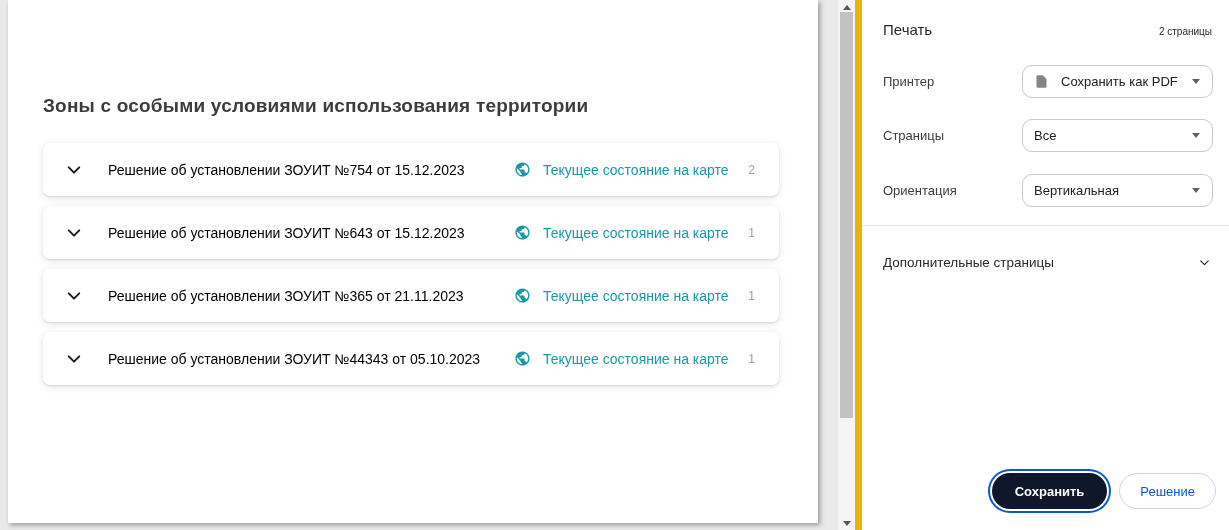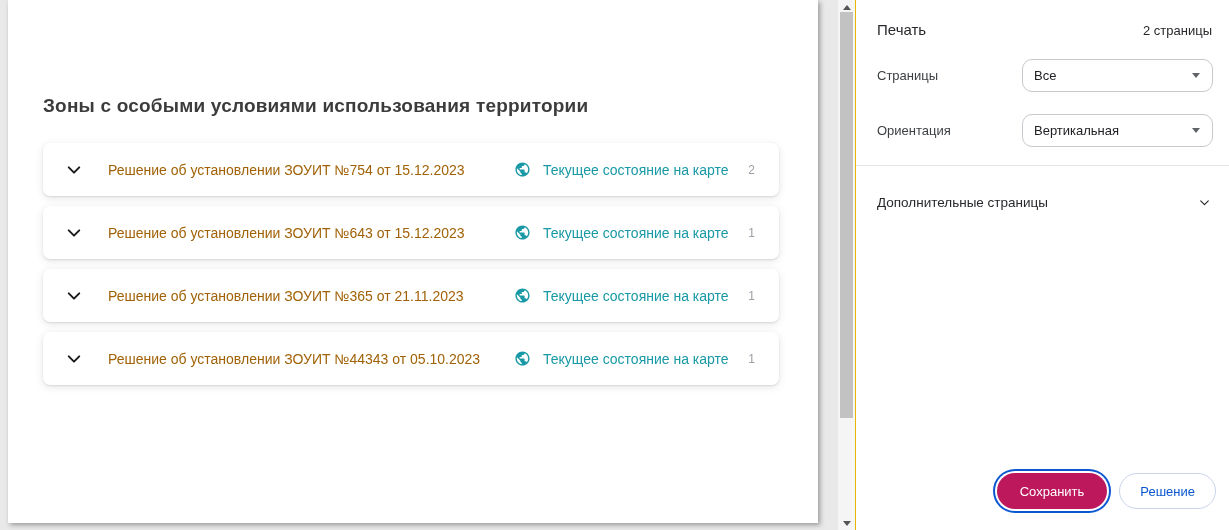--- a/index.html
+++ b/index.html
@@ -27,21 +27,21 @@
   .cards { margin-top:26px; width:736px; }
   .card {
     height:53px; background:#fff; border-radius:7px;
     box-shadow:0 1px 2px rgba(0,0,0,0.10), 0 2px 9px rgba(0,0,0,0.10);
     margin-bottom:10px;
     display:flex; align-items:center; padding:0 24px 0 22px;
   }
   .card-chevron { width:18px; height:18px; flex:0 0 auto; display:flex; align-items:center; }
   .card-label {
     margin-left:25px; width:406px; flex:0 0 auto;
-    font-size:14px; color:#a16207;
+    font-size:14px; color:#000000;
   }
   .card-link {
     display:flex; align-items:center; gap:12px; color:#1899a5;
     font-size:14px; cursor:pointer; flex:0 0 auto;
   }
   .globe { width:17px; height:17px; display:block; }
   .card-count { margin-left:auto; font-size:12px; color:#9aa0a6; }
 
   
   .scrollbar {
@@ -62,27 +62,27 @@
     border-right:4px solid transparent; border-top:5px solid #555;
   }
   .sb-thumb {
     position:absolute; left:2px; top:12px; width:13px; height:406px;
     background:#c2c2c2;
   }
 
   
   .panel {
     position:absolute; left:855px; top:0; width:374px; height:530px;
-    background:#fff; border-left:1px solid #eab308; color:#202124;
+    background:#fff; border-left:7px solid #eab308; color:#202124;
   }
   .panel-header {
     display:flex; align-items:baseline; padding:21px 17px 0 21px;
   }
   .panel-title { font-size:15px; color:#27292c; }
-  .panel-pagecount { margin-left:auto; font-size:13px; color:#27292c; }
+  .panel-pagecount { margin-left:auto; font-size:10px; color:#27292c; }
 
   .field-row {
     display:flex; align-items:center; padding:0 16px 0 21px;
   }
   .field-row.printer { margin-top:27px; }
   .field-row.pages { margin-top:21px; }
   .field-row.orientation { margin-top:22px; }
   .field-label { flex:1; font-size:13px; color:#3c4043; }
   .select {
     width:191px; height:33px; border:1px solid #c6c9ce; border-radius:10px;
@@ -109,21 +109,21 @@
   .panel-footer {
     position:absolute; right:13px; bottom:21px;
     display:flex; align-items:center; gap:9px;
   }
   .btn {
     height:36px; border-radius:18px; font-size:13px;
     font-family:"Liberation Sans","DejaVu Sans",sans-serif;
     display:flex; align-items:center; justify-content:center; cursor:pointer;
   }
   .btn-save {
-    background:#be185d; color:#fff; border:none; padding:0 23px; font-weight:400;
+    background:#0f172a; color:#fff; border:none; padding:0 23px; font-weight:700;
     box-shadow:0 0 0 2px #ffffff, 0 0 0 4px #0b57d0;
     margin-right:3px;
   }
   .btn-cancel {
     background:#fff; color:#0b57d0; border:1px solid #c9d4ea; padding:0 20px;
   }
 </style>
 </head>
 <body>
 
@@ -213,20 +213,30 @@
   </div>
 </div>
 
 <div class="panel">
 
   <div class="panel-header">
     <span class="panel-title">Печать</span>
     <span class="panel-pagecount">2 страницы</span>
   </div>
 
+  <div class="field-row printer">
+    <span class="field-label">Принтер</span>
+    <div class="select">
+      <svg class="doc-icon" viewBox="0 0 24 24">
+          <path fill="#80868b" d="M6 2c-1.1 0-2 .9-2 2v16c0 1.1.9 2 2 2h12c1.1 0 2-.9 2-2V8l-6-6H6z"></path>
+        </svg>
+      <span class="select-value">Сохранить как PDF</span>
+      <span class="caret"></span>
+    </div>
+  </div>
 
   <div class="field-row pages">
     <span class="field-label">Страницы</span>
     <div class="select">
       <span class="select-value">Все</span>
       <span class="caret"></span>
     </div>
   </div>
 
   <div class="field-row orientation">

